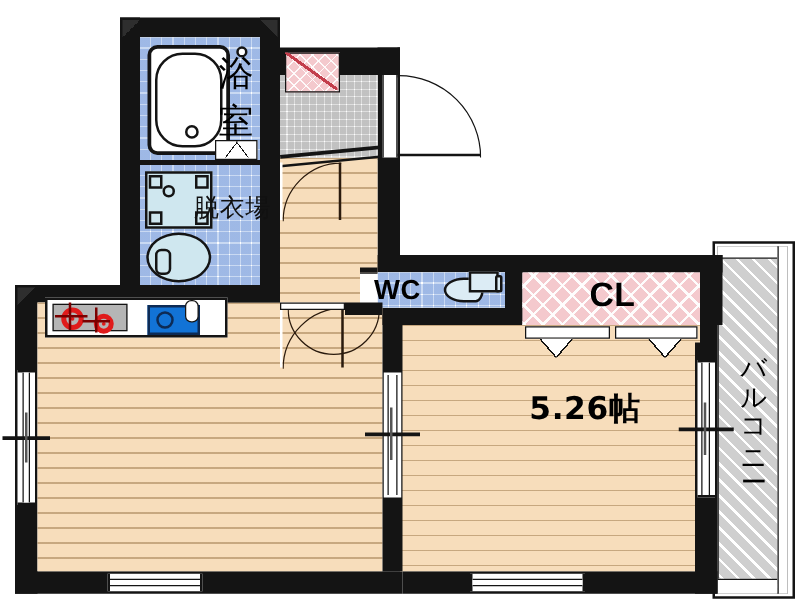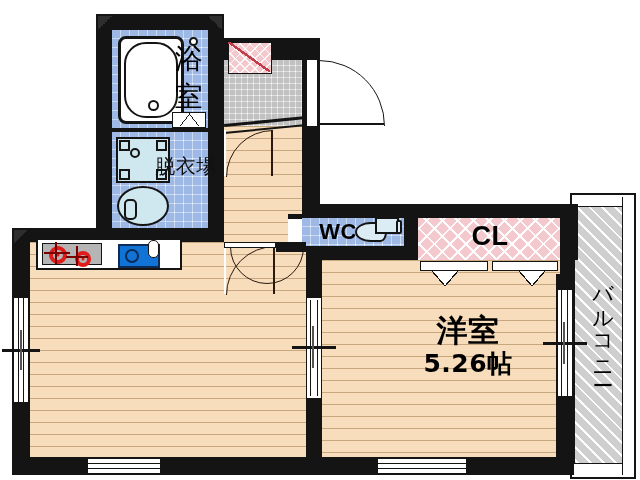--- a/index.html
+++ b/index.html
@@ -212,21 +212,21 @@
 
   <div class="b door-gap" style="left:224px;top:246px;width:2px;height:48px;background:#ffffff;"></div>
   <div class="door-arc" style="left:226px;top:246px;width:96px;height:96px;
               clip-path:polygon(0 0,50% 0,50% 50%,0 50%);
               border-color:#2a1a0d;"></div>
   <div class="b thinline" style="left:273px;top:246px;width:2px;height:48px;background:#2a1a0d;"></div>
   <div class="b" style="left:224px;top:242px;width:52px;height:6px;background:#ffffff;border:1px solid #141414;"></div>
 
   <div class="b wall" style="left:276px;top:242px;width:30px;height:10px;"></div>
 
-  <div class="lbl" style="left:316px;top:220px;width:44px;font-size:22px;font-weight:700;">WC</div>
+  <div class="lbl" style="left:296px;top:220px;width:44px;font-size:22px;font-weight:700;">WC</div>
   <div class="b toilet-bowl" style="left:355px;top:222px;width:32px;height:20px;"></div>
   <div class="b toilet-tank" style="left:375px;top:217px;width:24px;height:17px;"></div>
   <div class="b" style="left:396px;top:220px;width:6px;height:14px;border:2px solid #141414;background:#dcecf5;border-radius:2px;"></div>
 
   <div class="lbl" style="left:455px;top:222px;width:70px;font-size:27px;font-weight:700;">CL</div>
 
   <div class="b" style="left:420px;top:261px;width:68px;height:10px;background:#ffffff;border:1px solid #141414;"></div>
   <div class="b" style="left:492px;top:261px;width:66px;height:10px;background:#ffffff;border:1px solid #141414;"></div>
   <div class="tri" style="left:432px;top:271px;border-left:13px solid transparent;border-right:13px solid transparent;border-top:15px solid #ffffff;"></div>
   <div class="b" style="left:432px;top:271px;width:26px;height:15px;
@@ -262,21 +262,20 @@
     <span class="big">浴</span>
     <span class="small">室</span>
   </div>
 
   <div class="lbl lbl-cjk" style="left:146px;top:152px;width:80px;font-size:20px;line-height:1.45;color:#111;">
     <span class="small">脱衣場</span>
   </div>
 
 
   <div class="lbl" style="left:383px;top:312px;width:170px;line-height:1.2;">
-    <span class="big lbl-cjk" style="font-size:31px;font-weight:600;">洋室</span>
     <span class="small lbl-cjk" style="font-size:25px;font-weight:600;">5.26帖</span>
   </div>
 
   <div class="b" style="left:14px;top:296px;width:14px;height:108px;background:#ffffff;border-top:2px solid #141414;border-bottom:2px solid #141414;"></div>
   <div class="b" style="left:18px;top:298px;width:6px;height:104px;background:#ffffff;border-left:1px solid #141414;border-right:1px solid #141414;"></div>
   <div class="win-cross" style="left:2px;top:349px;width:38px;height:3px;"></div>
   <div class="win-cross" style="left:20px;top:330px;width:2px;height:40px;background:#555;"></div>
 
   <div class="b" style="left:86px;top:459px;width:76px;height:14px;background:#ffffff;border-left:2px solid #141414;border-right:2px solid #141414;"></div>
   <div class="b" style="left:88px;top:463px;width:72px;height:6px;background:#ffffff;border-top:1px solid #141414;border-bottom:1px solid #141414;"></div>

